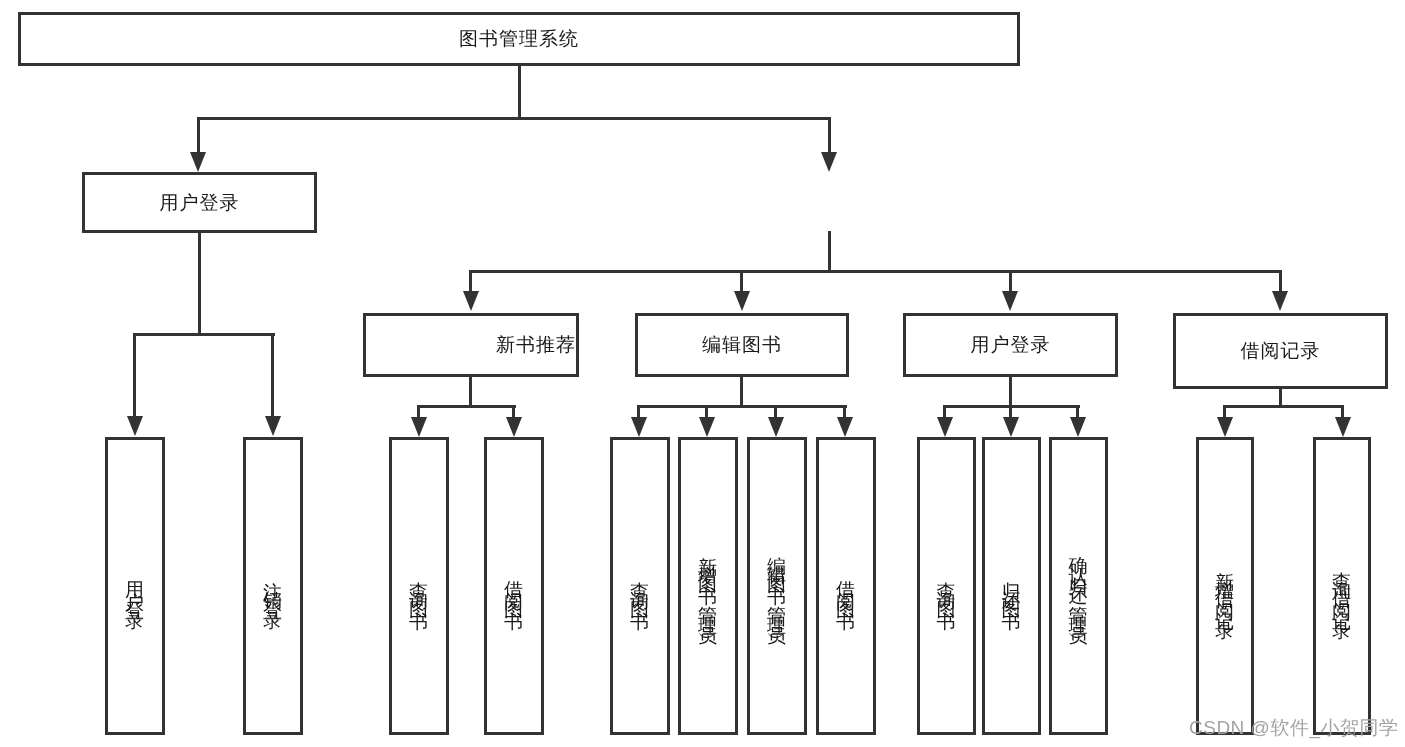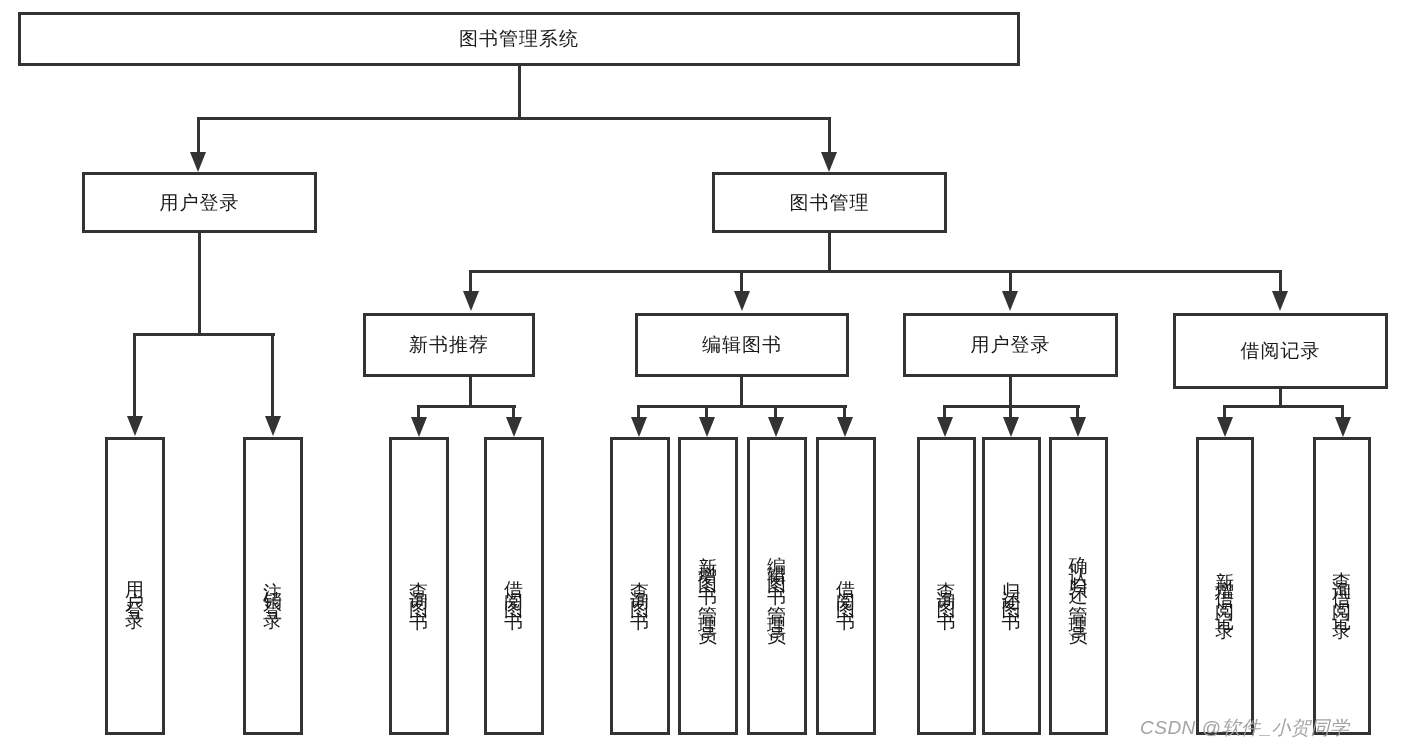--- a/index.html
+++ b/index.html
@@ -18,41 +18,38 @@
   }
   .hline,.vline{position:absolute;background:#333333;z-index:1;}
   .hline{height:3px;}
   .vline{width:3px;}
   .tri{
     position:absolute;width:0;height:0;z-index:1;
     border-left:8px solid transparent;border-right:8px solid transparent;
     border-top:20px solid #333333;
   }
   .watermark{
-    position:absolute;left:1140px;top:715px;color:#a3a3a3;
-    font-size:19px;letter-spacing:0.5px;z-index:6;white-space:nowrap;font-style:italic;
+    position:absolute;left:1189px;top:715px;color:#a3a3a3;
+    font-size:19px;letter-spacing:0.5px;z-index:6;white-space:nowrap;
   }
 </style>
 </head>
 <body>
 
 <div class="stage">
 
   <div class="box" style="left:18px;top:12px;width:1002px;height:54px;">
     <span class="lbl">图书管理系统</span>
   </div>
 
   <div class="box" style="left:82px;top:172px;width:235px;height:61px;">
     <span class="lbl">用户登录</span>
   </div>
-  <div class="box" style="left:712px;top:172px;width:235px;height:61px;">
-    <span class="lbl">图书管理</span>
-  </div>
 
-  <div class="box" style="left:363px;top:313px;width:172px;height:64px;">
+  <div class="box" style="left:363px;top:313px;width:216px;height:64px;justify-content:flex-end;">
     <span class="lbl">新书推荐</span>
   </div>
   <div class="box" style="left:635px;top:313px;width:214px;height:64px;">
     <span class="lbl">编辑图书</span>
   </div>
   <div class="box" style="left:903px;top:313px;width:215px;height:64px;">
     <span class="lbl">用户登录</span>
   </div>
   <div class="box" style="left:1173px;top:313px;width:215px;height:76px;">
     <span class="lbl">借阅记录</span>

